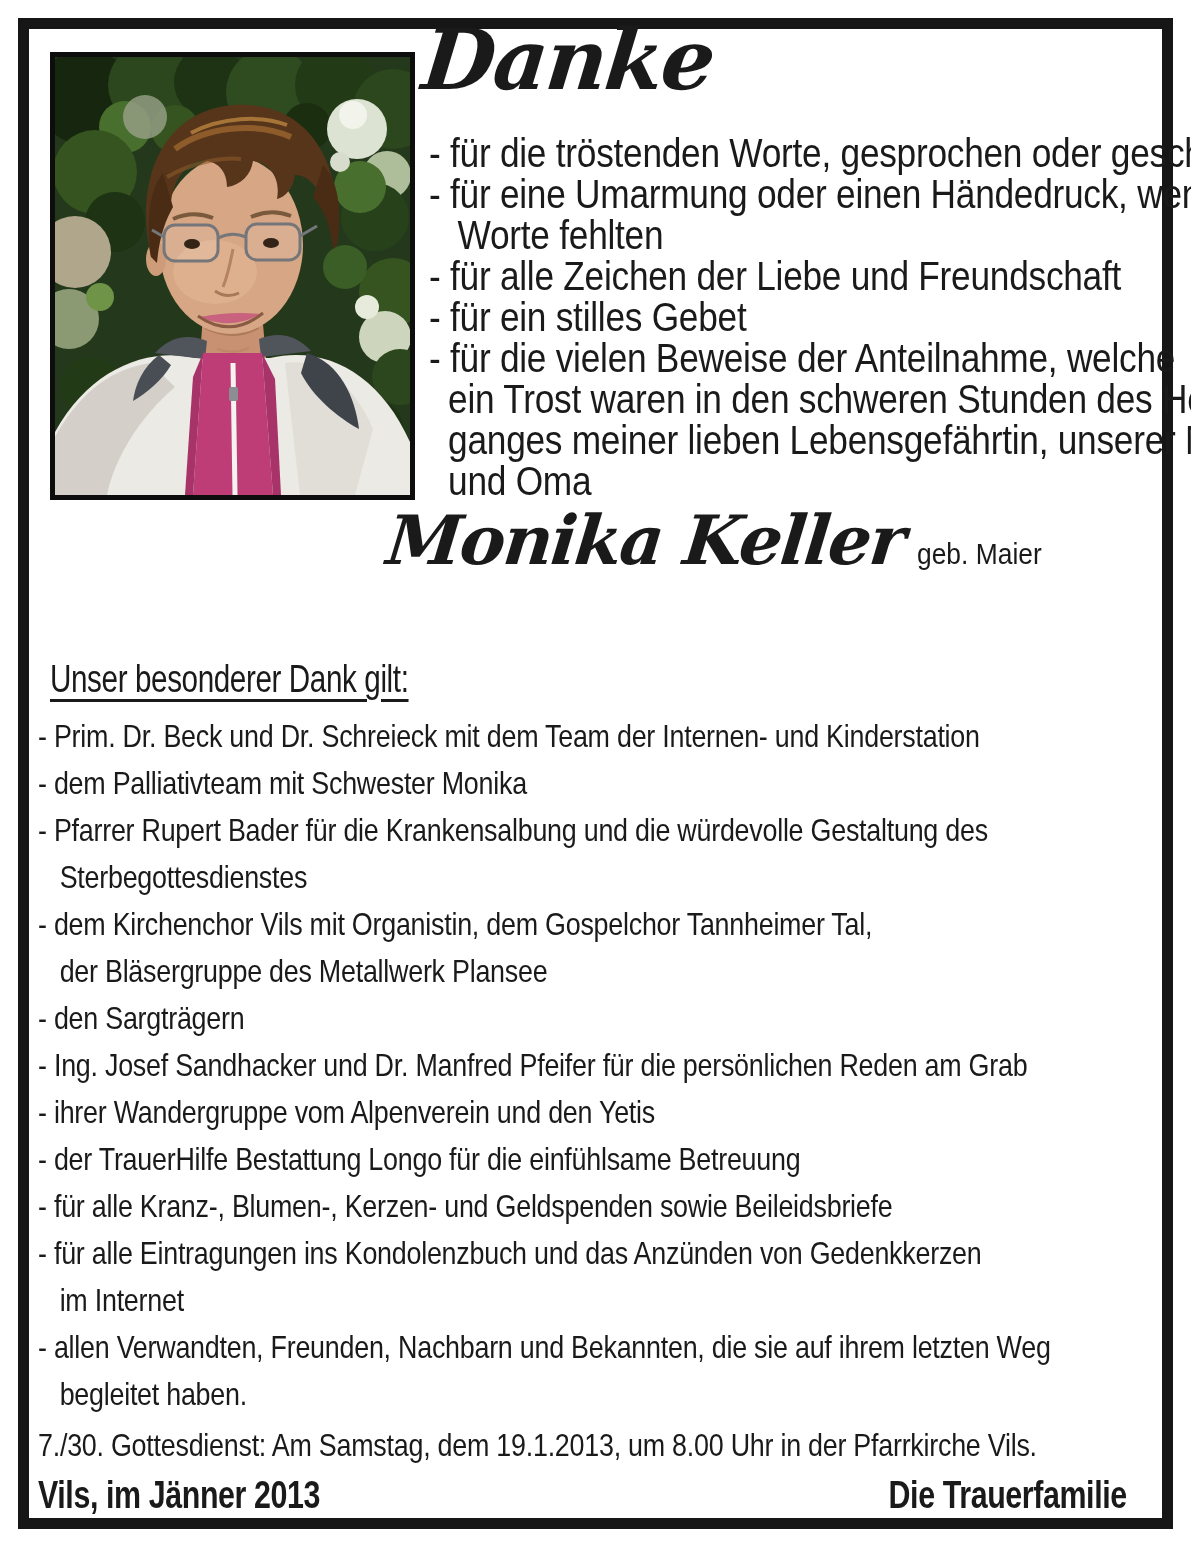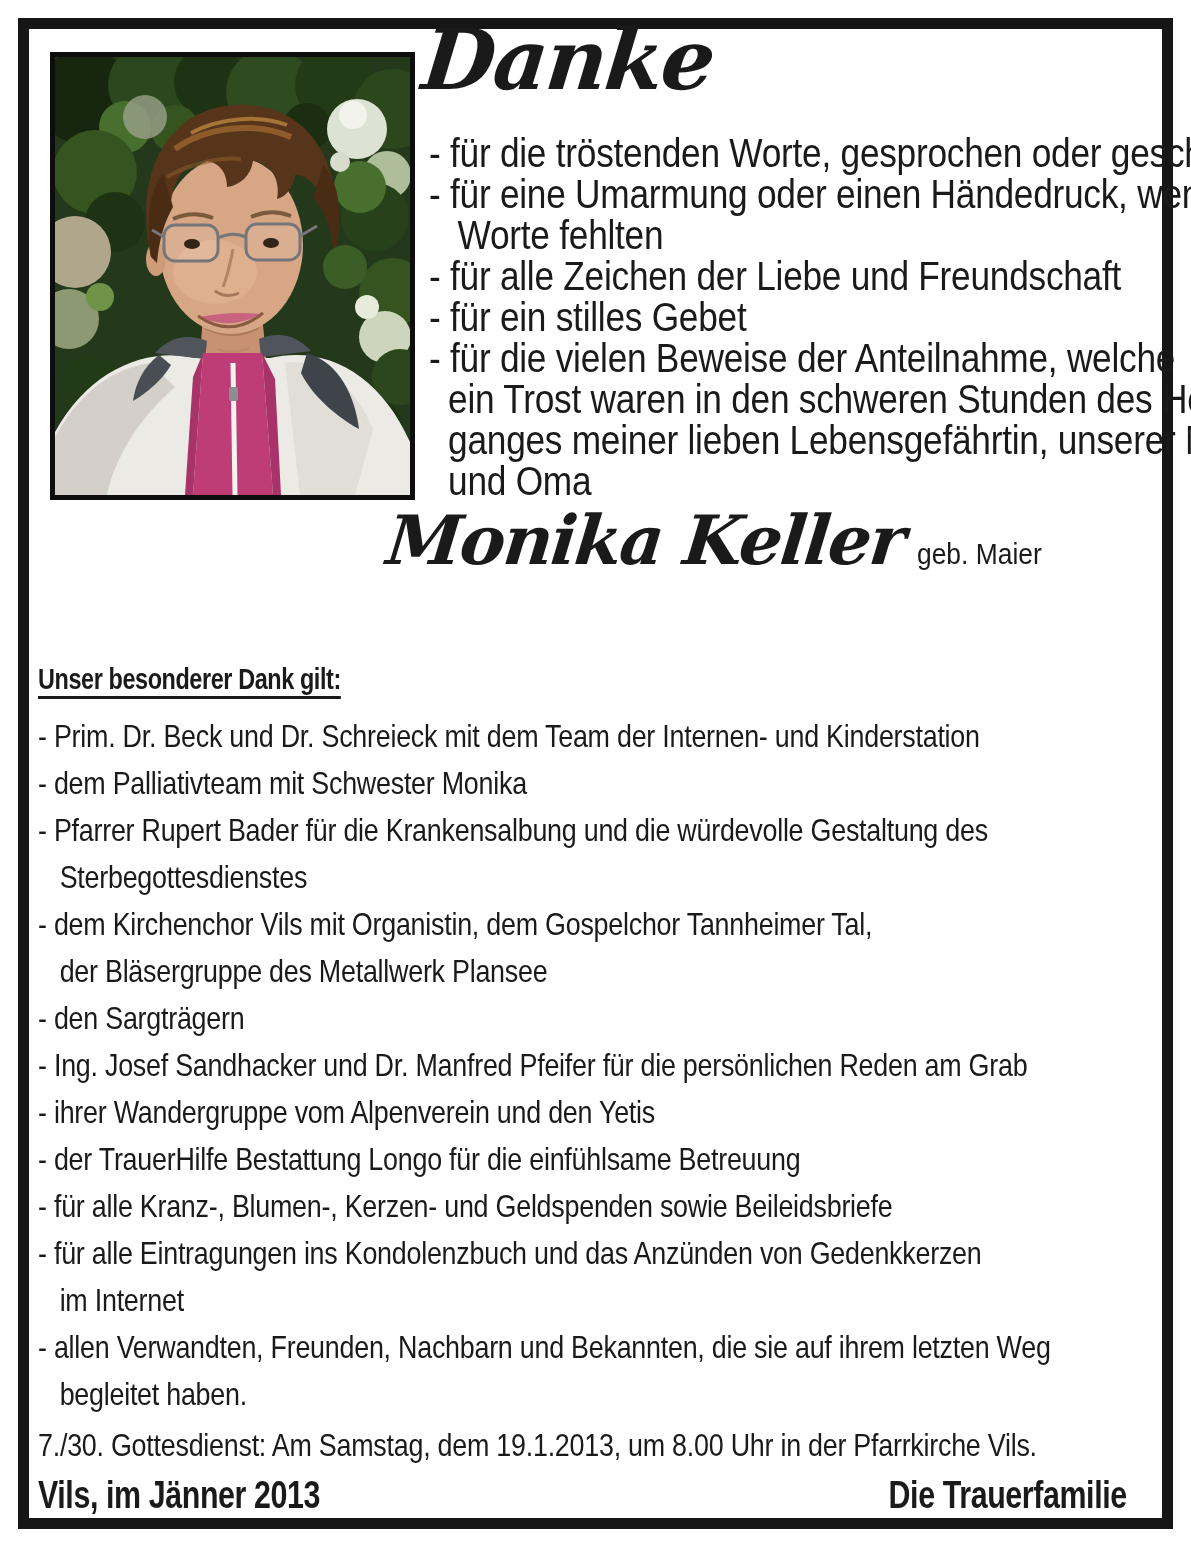--- a/index.html
+++ b/index.html
@@ -64,22 +64,22 @@
     font-size:30px;margin-left:18px;
     transform:scaleX(0.88);transform-origin:0 100%;
     white-space:pre;
   }
   .dates{
     position:absolute;left:420px;top:604px;
     font-size:33px;line-height:42px;
   }
   .dates .condense{transform:scaleX(0.85);}
   .heading{
-    position:absolute;left:38px;top:656px;
-    font-size:30px;font-weight:bold;line-height:46px;
+    position:absolute;left:50px;top:656px;
+    font-size:38px;font-weight:normal;line-height:46px;
   }
   .heading .condense{
     transform:scaleX(0.78);
     text-decoration:underline;
     text-decoration-thickness:3px;
     text-underline-offset:7px;
     letter-spacing:-0.5px;
   }
   .main-list{
     position:absolute;left:38px;top:713px;

